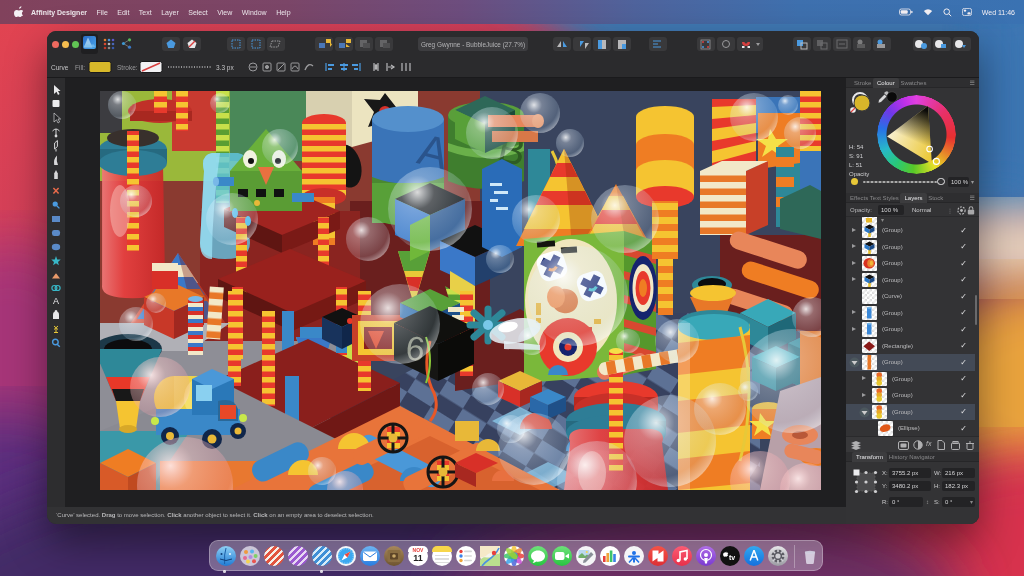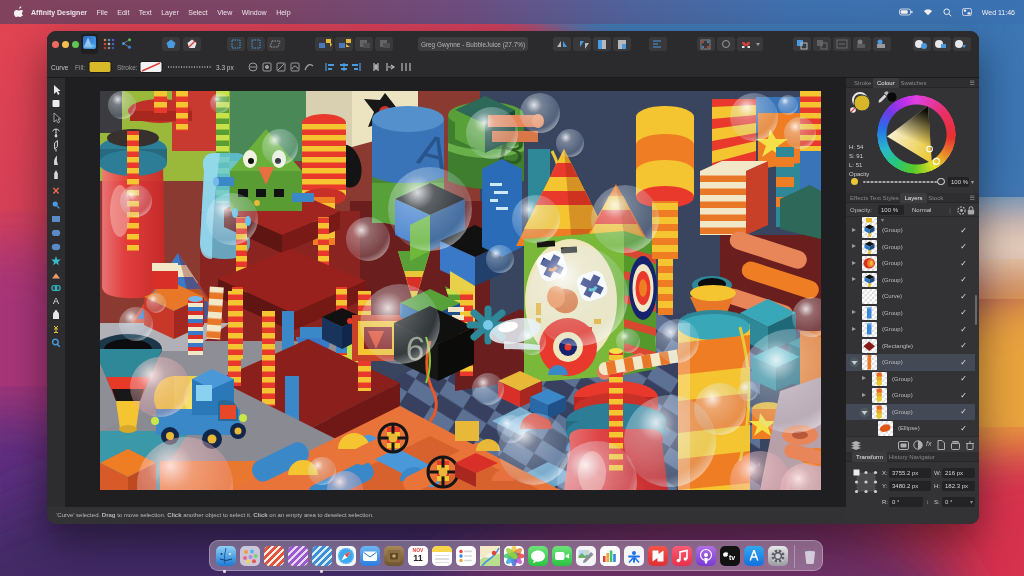--- a/index.html
+++ b/index.html
@@ -27,21 +27,21 @@
 .lrow { position:absolute; left:0; width:129px; height:16.5px; }
 .lrow .arr { position:absolute; top:5.5px; width:0; height:0; border-left:4px solid #9a9a9c; border-top:2.8px solid transparent; border-bottom:2.8px solid transparent; }
 .lrow .thumb { position:absolute; top:1px; width:14.5px; height:14.5px; background:#fff; border-radius:1px;
   background-image:linear-gradient(45deg,#ddd 25%,transparent 25%,transparent 75%,#ddd 75%),linear-gradient(45deg,#ddd 25%,transparent 25%,transparent 75%,#ddd 75%); background-size:5px 5px; background-position:0 0,2.5px 2.5px; background-color:#fff; }
 .lrow .lbl { position:absolute; top:5px; color:#bcbcbe; }
 .lrow .chk { position:absolute; right:8px; top:3.5px; color:#e2e2e4; font-size:8px; }
 .fld { position:absolute; height:10px; background:#232325; border-radius:2px; color:#d6d6d8; line-height:10px; padding-left:3px; }
 #statusbar { position:absolute; left:0; bottom:0; right:133px; height:17px; background:#323234; color:#b8b8ba; font-size:6px; line-height:17px; padding-left:9px; }
 
 #dock { position:absolute; left:209px; top:540px; width:614px; height:31px; background:rgba(205,190,215,.42); border:1px solid rgba(255,255,255,.28); border-radius:9px; }
-.dicon { position:absolute; top:5px; width:20px; height:20px; border-radius:5px; }
+.dicon { position:absolute; top:5px; width:20px; height:20px; border-radius:10px; }
 </style>
 </head>
 <body>
 <div id="desktop">
 
   <svg width="1024" height="576" style="position:absolute;left:0;top:0">
     <defs>
       <linearGradient id="wall" x1="0" y1="0" x2="1" y2="1">
         <stop offset="0" stop-color="#e34450"></stop>
         <stop offset="45%" stop-color="#c13a62"></stop>

